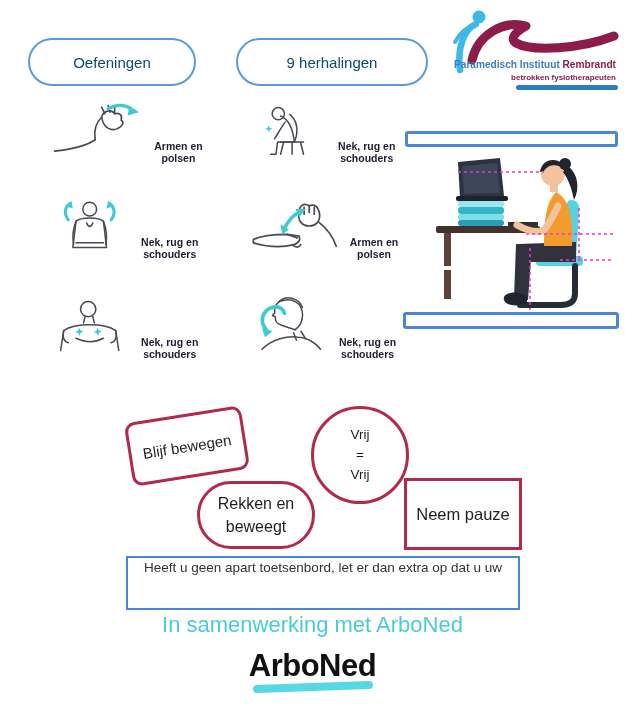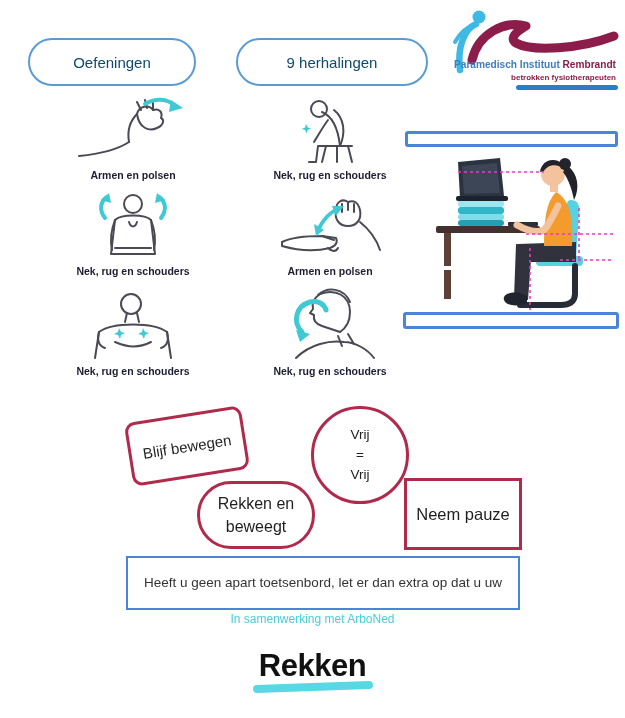--- a/index.html
+++ b/index.html
@@ -3,37 +3,37 @@
 <meta charset="utf-8">
 <style>
   html,body{margin:0;padding:0;background:#fff;}
   .page{position:relative;width:625px;height:718px;background:#ffffff;overflow:hidden;
         font-family:"Liberation Sans",sans-serif;color:#222;}
   .abs{position:absolute;}
   
   .pill{position:absolute;display:flex;align-items:center;justify-content:center;
         border:2.5px solid #5b9bd5;border-radius:24px;font-size:15px;color:#0c4a6e;background:#fff;}
   
-  .exercise{position:absolute;width:160px;display:flex;flex-direction:column;align-items:center;}
+  .exercise{position:absolute;width:160px;display:flex;flex-direction:row;align-items:flex-end;}
   .exercise svg{display:block;}
   .ex-label{margin-top:5px;font-size:10.5px;font-weight:700;color:#1d1d33;text-align:center;}
   
   .blue-bar{position:absolute;border:3px solid #4a86d8;border-radius:3px;background:#fff;}
   
   .tip{position:absolute;display:flex;align-items:center;justify-content:center;
        border:3px solid #b02a4c;background:#fff;color:#1f1f1f;text-align:center;}
   .tip-rot{transform:rotate(-9deg);border-radius:10px;font-size:15px;}
   .tip-circle{border-radius:50%;font-size:13.5px;line-height:1.5;}
   .tip-stadium{border-radius:34px;font-size:16px;line-height:1.45;}
   .tip-rect{font-size:16.5px;}
   
   .note{position:absolute;border:2.5px solid #4a86d8;display:flex;flex-direction:column;
-        align-items:center;justify-content:center;font-size:13.5px;color:#333;line-height:1.5;
+        align-items:center;justify-content:flex-start;font-size:13.5px;color:#333;line-height:1.5;
         text-align:center;background:#fff;}
-  .tagline{position:absolute;width:100%;text-align:center;color:#4bcbd8;font-size:12px;font-weight:500;}
+  .tagline{position:absolute;width:100%;text-align:center;color:#4bcbd8;font-size:22px;font-weight:500;}
   .brand-wrap{position:absolute;left:0;width:100%;display:flex;flex-direction:column;align-items:center;}
   .brand-text{font-size:31px;font-weight:900;letter-spacing:-0.5px;color:#111;}
   .brand-underline{width:120px;height:8px;background:#57d8e4;border-radius:4px;margin-top:-1px;
                    transform:rotate(-2deg);}
   .sketch{stroke:#4a4a55;stroke-width:2;fill:none;stroke-linecap:round;stroke-linejoin:round;}
   .cyanline{stroke:#3ec9d4;fill:none;stroke-linecap:round;stroke-linejoin:round;}
 </style>
 </head>
 <body>
 
@@ -210,17 +210,17 @@
     <span>Neem pauze</span>
   </div>
 
   <div class="note" style="left:126px;top:556px;width:390px;height:50px;">
     <div>Heeft u geen apart toetsenbord, let er dan extra op dat u uw</div>
   </div>
 
   <div class="tagline" style="top:612px;">In samenwerking met ArboNed</div>
 
   <div class="brand-wrap" style="top:648px;">
-    <div class="brand-text">Rekken</div>
+    <div class="brand-text">ArboNed</div>
     <div class="brand-underline"></div>
   </div>
 
 </div>
 
 </body></html>

